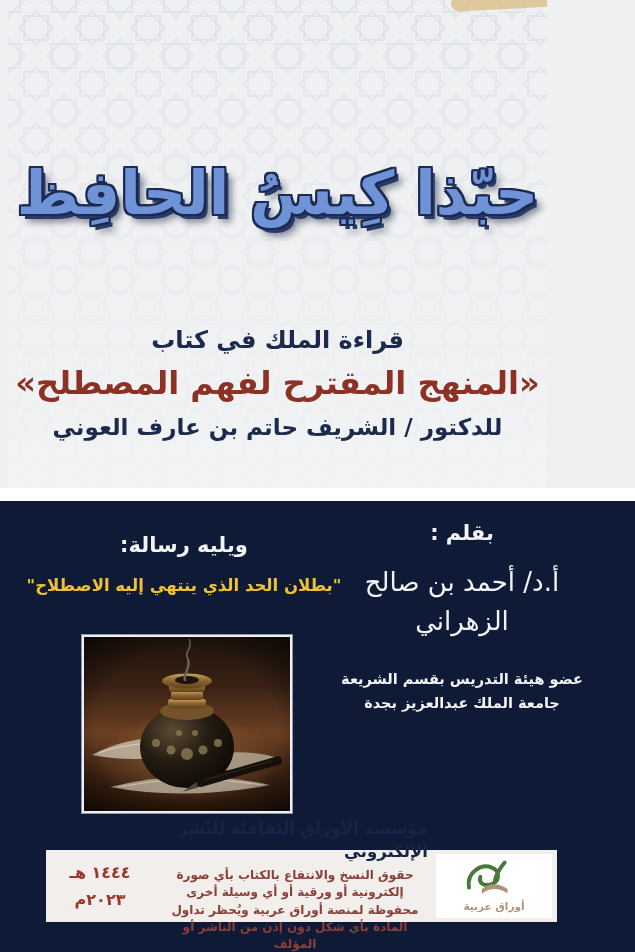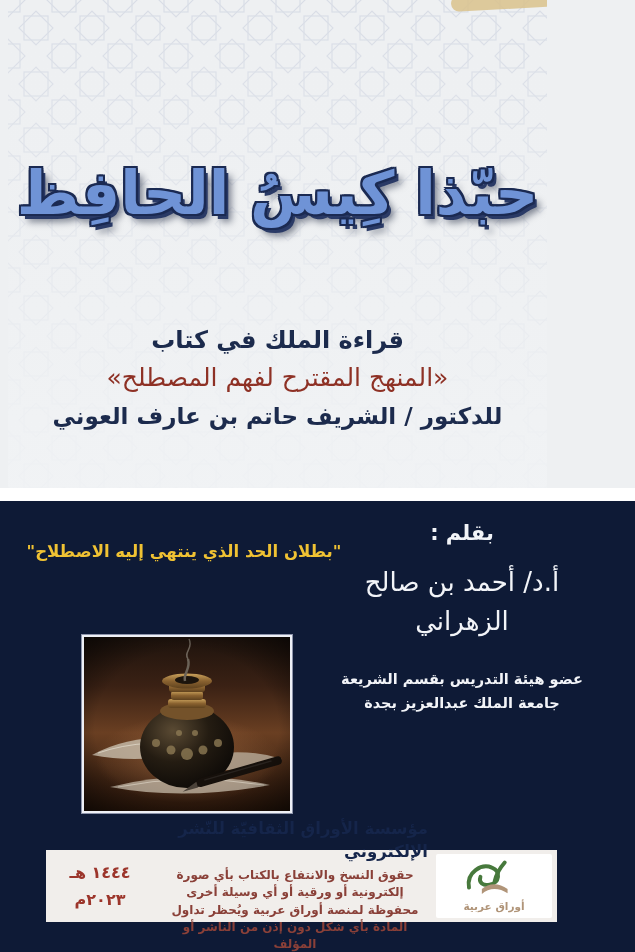--- a/index.html
+++ b/index.html
@@ -20,21 +20,21 @@
     text-shadow:
       -2px -2px 0 #1b2a52, 2px -2px 0 #1b2a52,
       -2px  2px 0 #1b2a52, 2px  2px 0 #1b2a52,
        0   -2px 0 #1b2a52, 0    2px 0 #1b2a52,
       -2px  0   0 #1b2a52, 2px  0   0 #1b2a52,
        4px  5px 0 #2a3a66, 7px  8px 7px rgba(10,20,45,.5);
   }
   .subtitle-block{position:absolute;top:322px;left:0;width:100%;text-align:center;}
   .subtitle-block p{margin:0;}
   .sub-line1{font-size:24px;font-weight:bold;color:#1c2b4d;line-height:1.55;}
-  .sub-book{font-size:25px;font-weight:normal;color:#8e3125;line-height:1.55;}
+  .sub-book{font-size:32px;font-weight:bold;color:#8e3125;line-height:1.55;}
   .sub-author{font-size:23px;font-weight:bold;color:#1c2b4d;line-height:1.6;}
   
   .white-strip{position:absolute;top:488px;left:0;width:635px;height:13px;background:#ffffff;}
   
   .bottom-section{position:absolute;top:501px;left:0;width:635px;height:451px;background:#0e1a36;}
   .byline-block{position:absolute;top:16px;right:28px;width:290px;text-align:center;color:#f2f4f8;}
   .byline-label{margin:0;font-size:21px;font-weight:bold;line-height:1.6;}
   .byline-author{margin:12px 0 0 0;font-size:26px;font-weight:normal;line-height:1.5;}
   .byline-role1{margin:25px 0 0 0;font-size:14.5px;font-weight:bold;line-height:1.8;}
   .byline-role2{margin:0;font-size:14.5px;font-weight:bold;line-height:1.6;}
@@ -108,20 +108,21 @@
   <section class="bottom-section">
 
     <div class="byline-block">
       <p class="byline-label">بقلم :</p>
       <p class="byline-author">أ.د/ أحمد بن صالح الزهراني</p>
       <p class="byline-role1">عضو هيئة التدريس بقسم الشريعة</p>
       <p class="byline-role2">جامعة الملك عبدالعزيز بجدة</p>
     </div>
 
     <div class="treatise-block">
+      <p class="treatise-label">ويليه رسالة:</p>
       <p class="treatise-title">"بطلان الحد الذي ينتهي إليه الاصطلاح"</p>
     </div>
 
     <div class="photo-frame">
       <svg width="206" height="174" viewBox="0 0 206 174" aria-hidden="true">
         <defs>
           <linearGradient id="wood" x1="0" y1="0" x2="0" y2="1">
             <stop offset="0" stop-color="#1e130d"></stop>
             <stop offset="0.28" stop-color="#3a2114"></stop>
             <stop offset="0.55" stop-color="#6a3f22"></stop>

